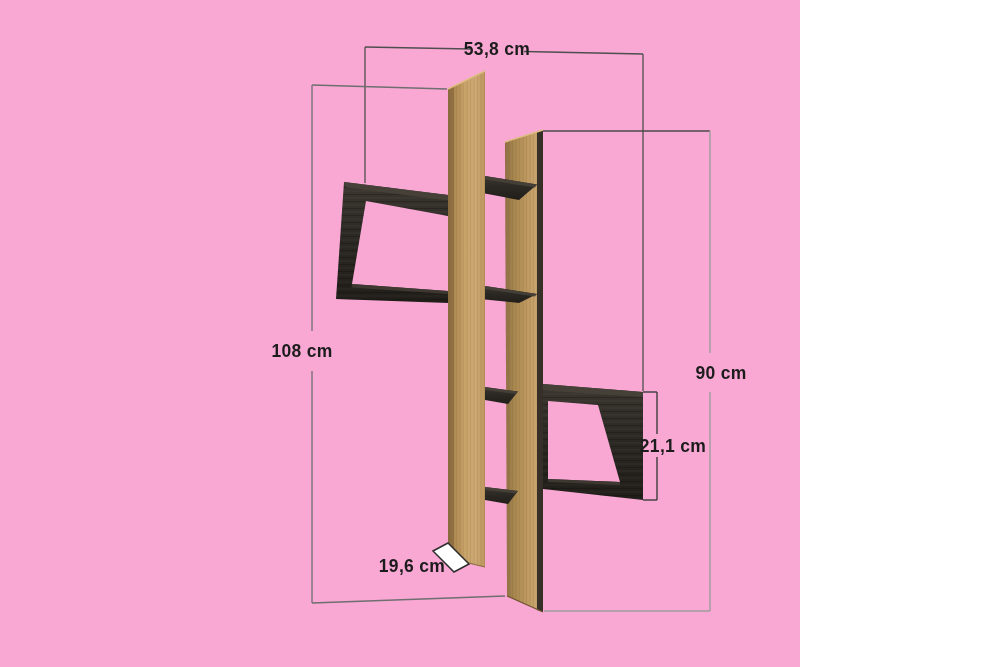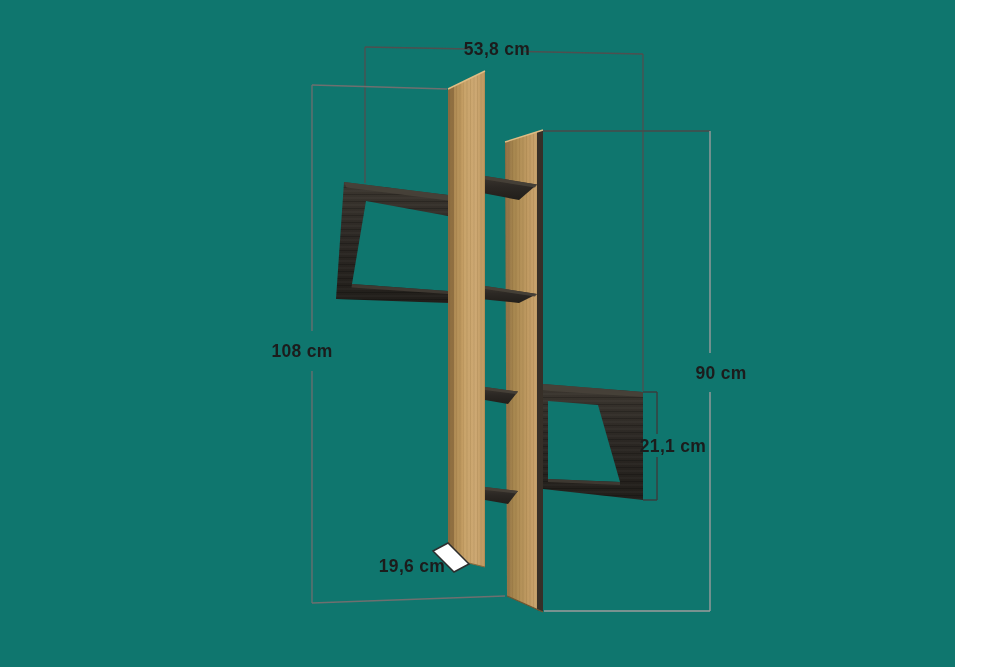--- a/index.html
+++ b/index.html
@@ -6,23 +6,23 @@
     margin: 0;
     padding: 0;
     background: #ffffff;
     width: 1000px;
     height: 667px;
     overflow: hidden;
     font-family: "Liberation Sans", sans-serif;
   }
   .stage {
     position: relative;
-    width: 955px;
+    width: 800px;
     height: 667px;
-    background: #0f766e;
+    background: #f9a8d4;
   }
   svg { display: block; }
   text.dim-label {
     font-family: "Liberation Sans", "DejaVu Sans", sans-serif;
     font-size: 17.5px;
     font-weight: bold;
     fill: #1c1c1c;
     letter-spacing: 0.3px;
   }
 </style>

